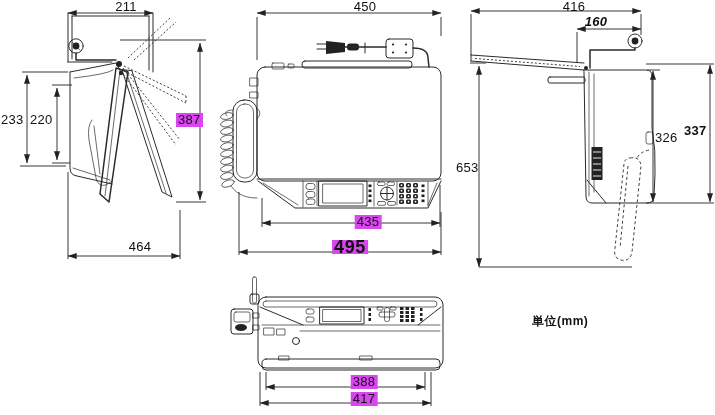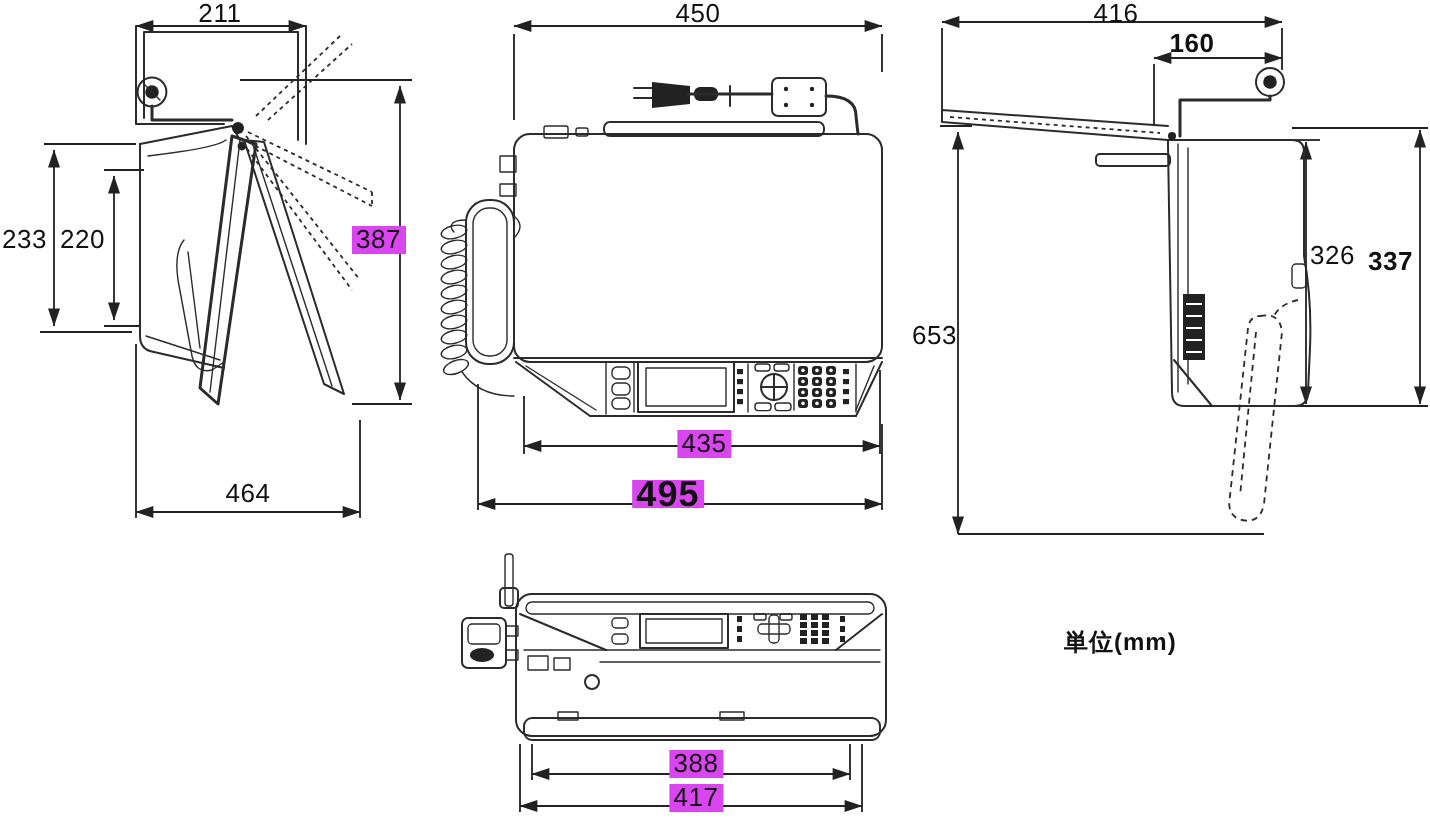--- a/index.html
+++ b/index.html
@@ -9,21 +9,21 @@
   .s{stroke:#2b2b2b;fill:none;stroke-width:1;stroke-linecap:round;stroke-linejoin:round;}
   .s2{stroke-width:1.5;}
   .thin{stroke-width:.7;}
   .dim{stroke:#222;fill:none;stroke-width:.9;}
   .dot{stroke:#2b2b2b;fill:none;stroke-width:.9;stroke-dasharray:2 2;}
   .dash{stroke:#2b2b2b;fill:none;stroke-width:.9;stroke-dasharray:3 2.5;}
   .ink{fill:#222;stroke:none;}
   .wht{stroke:#fff;stroke-width:.9;fill:none;}
   .lbl{position:absolute;font-size:13px;line-height:14px;color:#111;white-space:nowrap;
        letter-spacing:.3px;}
-  .c{transform:translateX(-50%);}
+  .c{transform:translateX(-50%);margin-left:16px;}
   .b{font-weight:700;}
   .lg{font-size:18px;letter-spacing:.6px;}
   .bg{background:#d946ef;padding:0 2px;}
   .unit{font-size:12px;font-weight:600;letter-spacing:.5px;}
 </style>
 </head>
 <body>
 
 <div class="canvas">
 
@@ -296,22 +296,22 @@
 <div class="lbl" style="left:30px;top:113px;">220</div>
 <div class="lbl bg" style="left:176px;top:113px;">387</div>
 <div class="lbl c" style="left:124px;top:240px;">464</div>
 
 <div class="lbl c" style="left:349px;top:0;">450</div>
 <div class="lbl c bg" style="left:352px;top:215px;">435</div>
 <div class="lbl c b lg bg" style="left:334px;top:240px;">495</div>
 <div class="lbl" style="left:456px;top:161px;">653</div>
 
 <div class="lbl c" style="left:558px;top:0;">416</div>
-<div class="lbl c b" style="left:596px;top:15px;">160</div>
-<div class="lbl" style="left:655px;top:121px;">326</div>
+<div class="lbl c b" style="left:580px;top:15px;font-style:italic;">160</div>
+<div class="lbl" style="left:655px;top:131px;">326</div>
 <div class="lbl b" style="left:684px;top:124px;">337</div>
 
 <div class="lbl c bg" style="left:348px;top:375px;">388</div>
 <div class="lbl c bg" style="left:348px;top:392px;">417</div>
 
 <div class="lbl unit" style="left:532px;top:314px;">単位(mm)</div>
 
 </div>
 
 </body></html>

